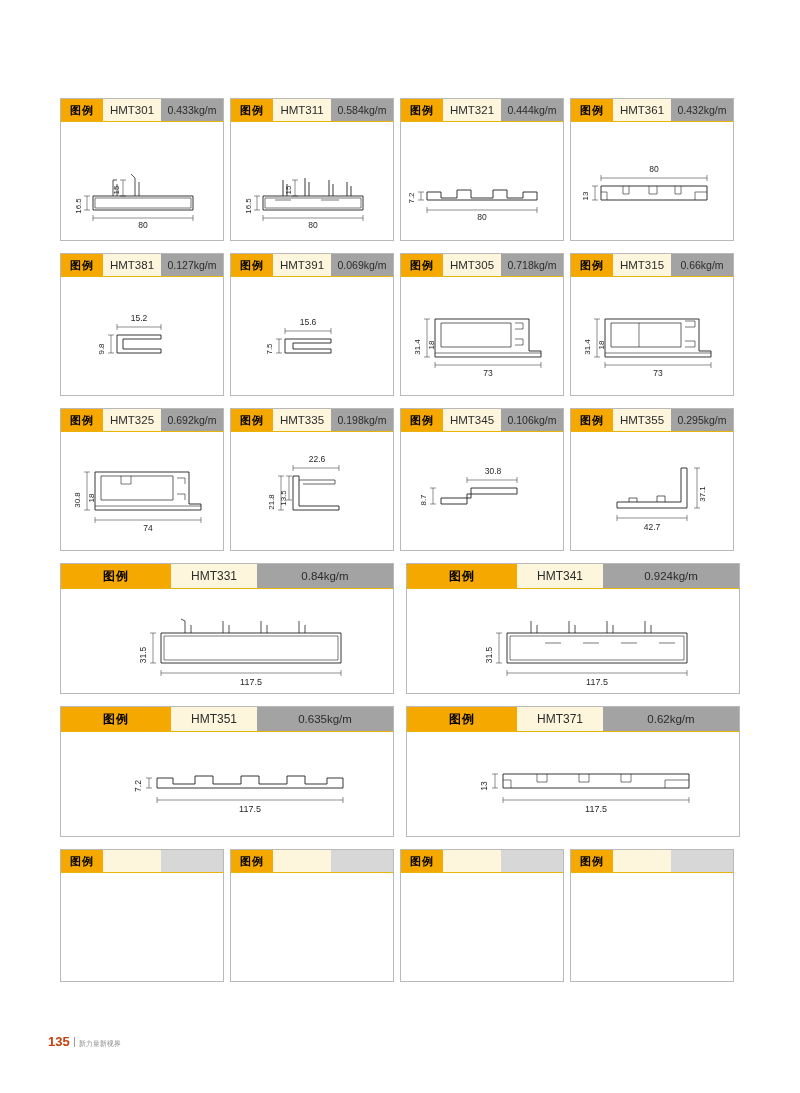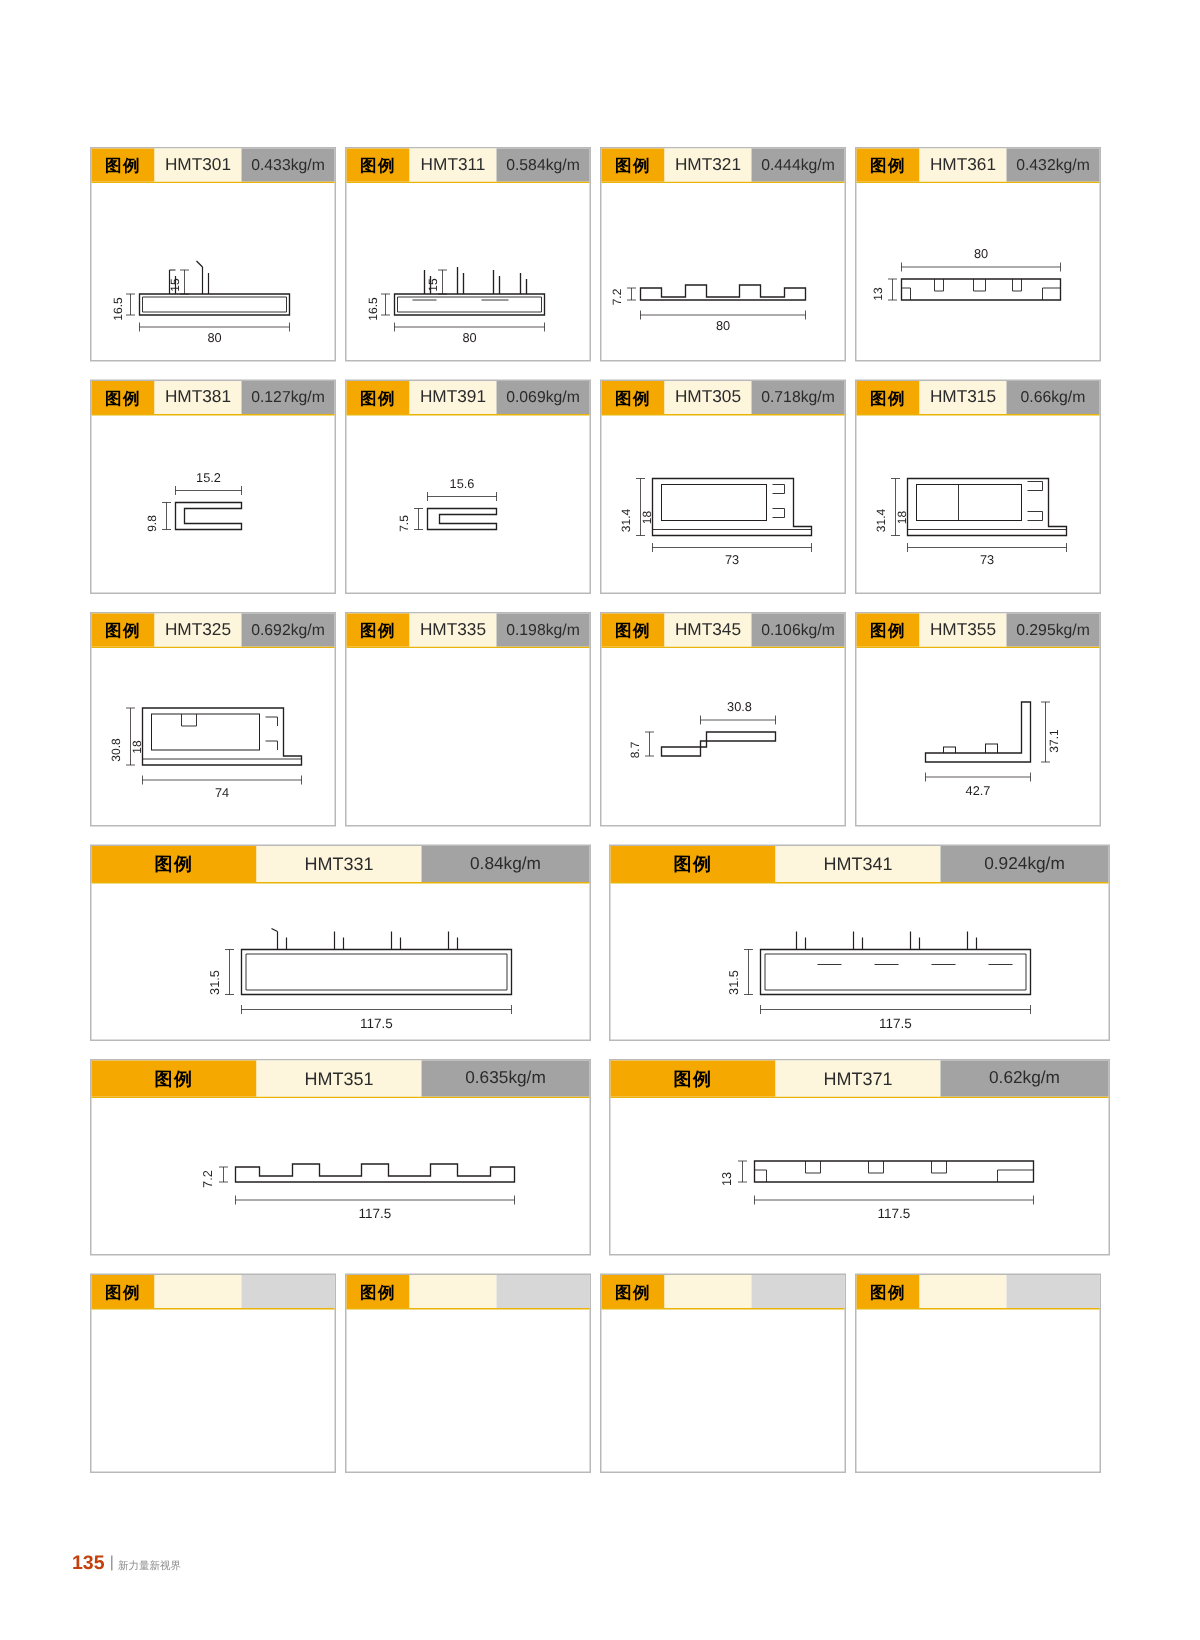--- a/index.html
+++ b/index.html
@@ -95,21 +95,21 @@
     width: 334px;
     margin-right: 12px;
     border: 1px solid #b9b9b9;
     box-sizing: border-box;
     background: #fff;
   }
   .cellwide:last-child { margin-right: 0; }
   .cellwide .cellhead { height: 24px; }
   .cellwide .tag { width: 110px; font-size: 12px; }
   .cellwide .code { font-size: 12px; }
-  .cellwide .weight { width: 112px; font-size: 11.5px; }
+  .cellwide .weight { width: 136px; font-size: 11.5px; }
   .cellwide .figure { height: 104px; }
 
   
   .rowEmpty .figure { height: 108px; }
   .rowEmpty .code { background: #fdf6dd; }
   .rowEmpty .weight { background: #d7d7d7; }
 
   
   svg { display: block; }
 
@@ -426,20 +426,42 @@
           </svg>
         </div>
       </div>
 
       <div class="cell">
         <div class="cellhead">
           <div class="tag">图例</div>
           <div class="code">HMT335</div>
           <div class="weight">0.198kg/m</div>
         </div>
+        <div class="figure">
+          <svg width="162" height="118" viewBox="0 0 162 118">
+            <g stroke="#231f20" fill="none" stroke-width="0.9">
+              <path d="M62 44 L68 44 L68 74 L108 74 L108 78 L62 78 Z"></path>
+              <path d="M68 48 L104 48 L104 52 L72 52" stroke-width="0.7"></path>
+            </g>
+            <g stroke="#231f20" stroke-width="0.5" fill="none">
+              <path d="M50 44 L50 78"></path>
+                <path d="M47 44 L53 44"></path>
+                <path d="M47 78 L53 78"></path>
+              <path d="M58 44 L58 68"></path>
+                <path d="M55 44 L61 44"></path>
+                <path d="M55 68 L61 68"></path>
+              <path d="M62 36 L108 36"></path>
+                <path d="M62 33 L62 39"></path>
+                <path d="M108 33 L108 39"></path>
+            </g>
+            <text x="43" y="70" font-size="8" fill="#231f20" text-anchor="middle" transform="rotate(-90 43 70)">21.8</text>
+            <text x="55" y="66" font-size="8" fill="#231f20" text-anchor="middle" transform="rotate(-90 55 66)">13.5</text>
+            <text x="86" y="30" font-size="8.5" fill="#231f20" text-anchor="middle">22.6</text>
+          </svg>
+        </div>
       </div>
 
       <div class="cell">
         <div class="cellhead">
           <div class="tag">图例</div>
           <div class="code">HMT345</div>
           <div class="weight">0.106kg/m</div>
         </div>
         <div class="figure">
           <svg width="162" height="118" viewBox="0 0 162 118">

